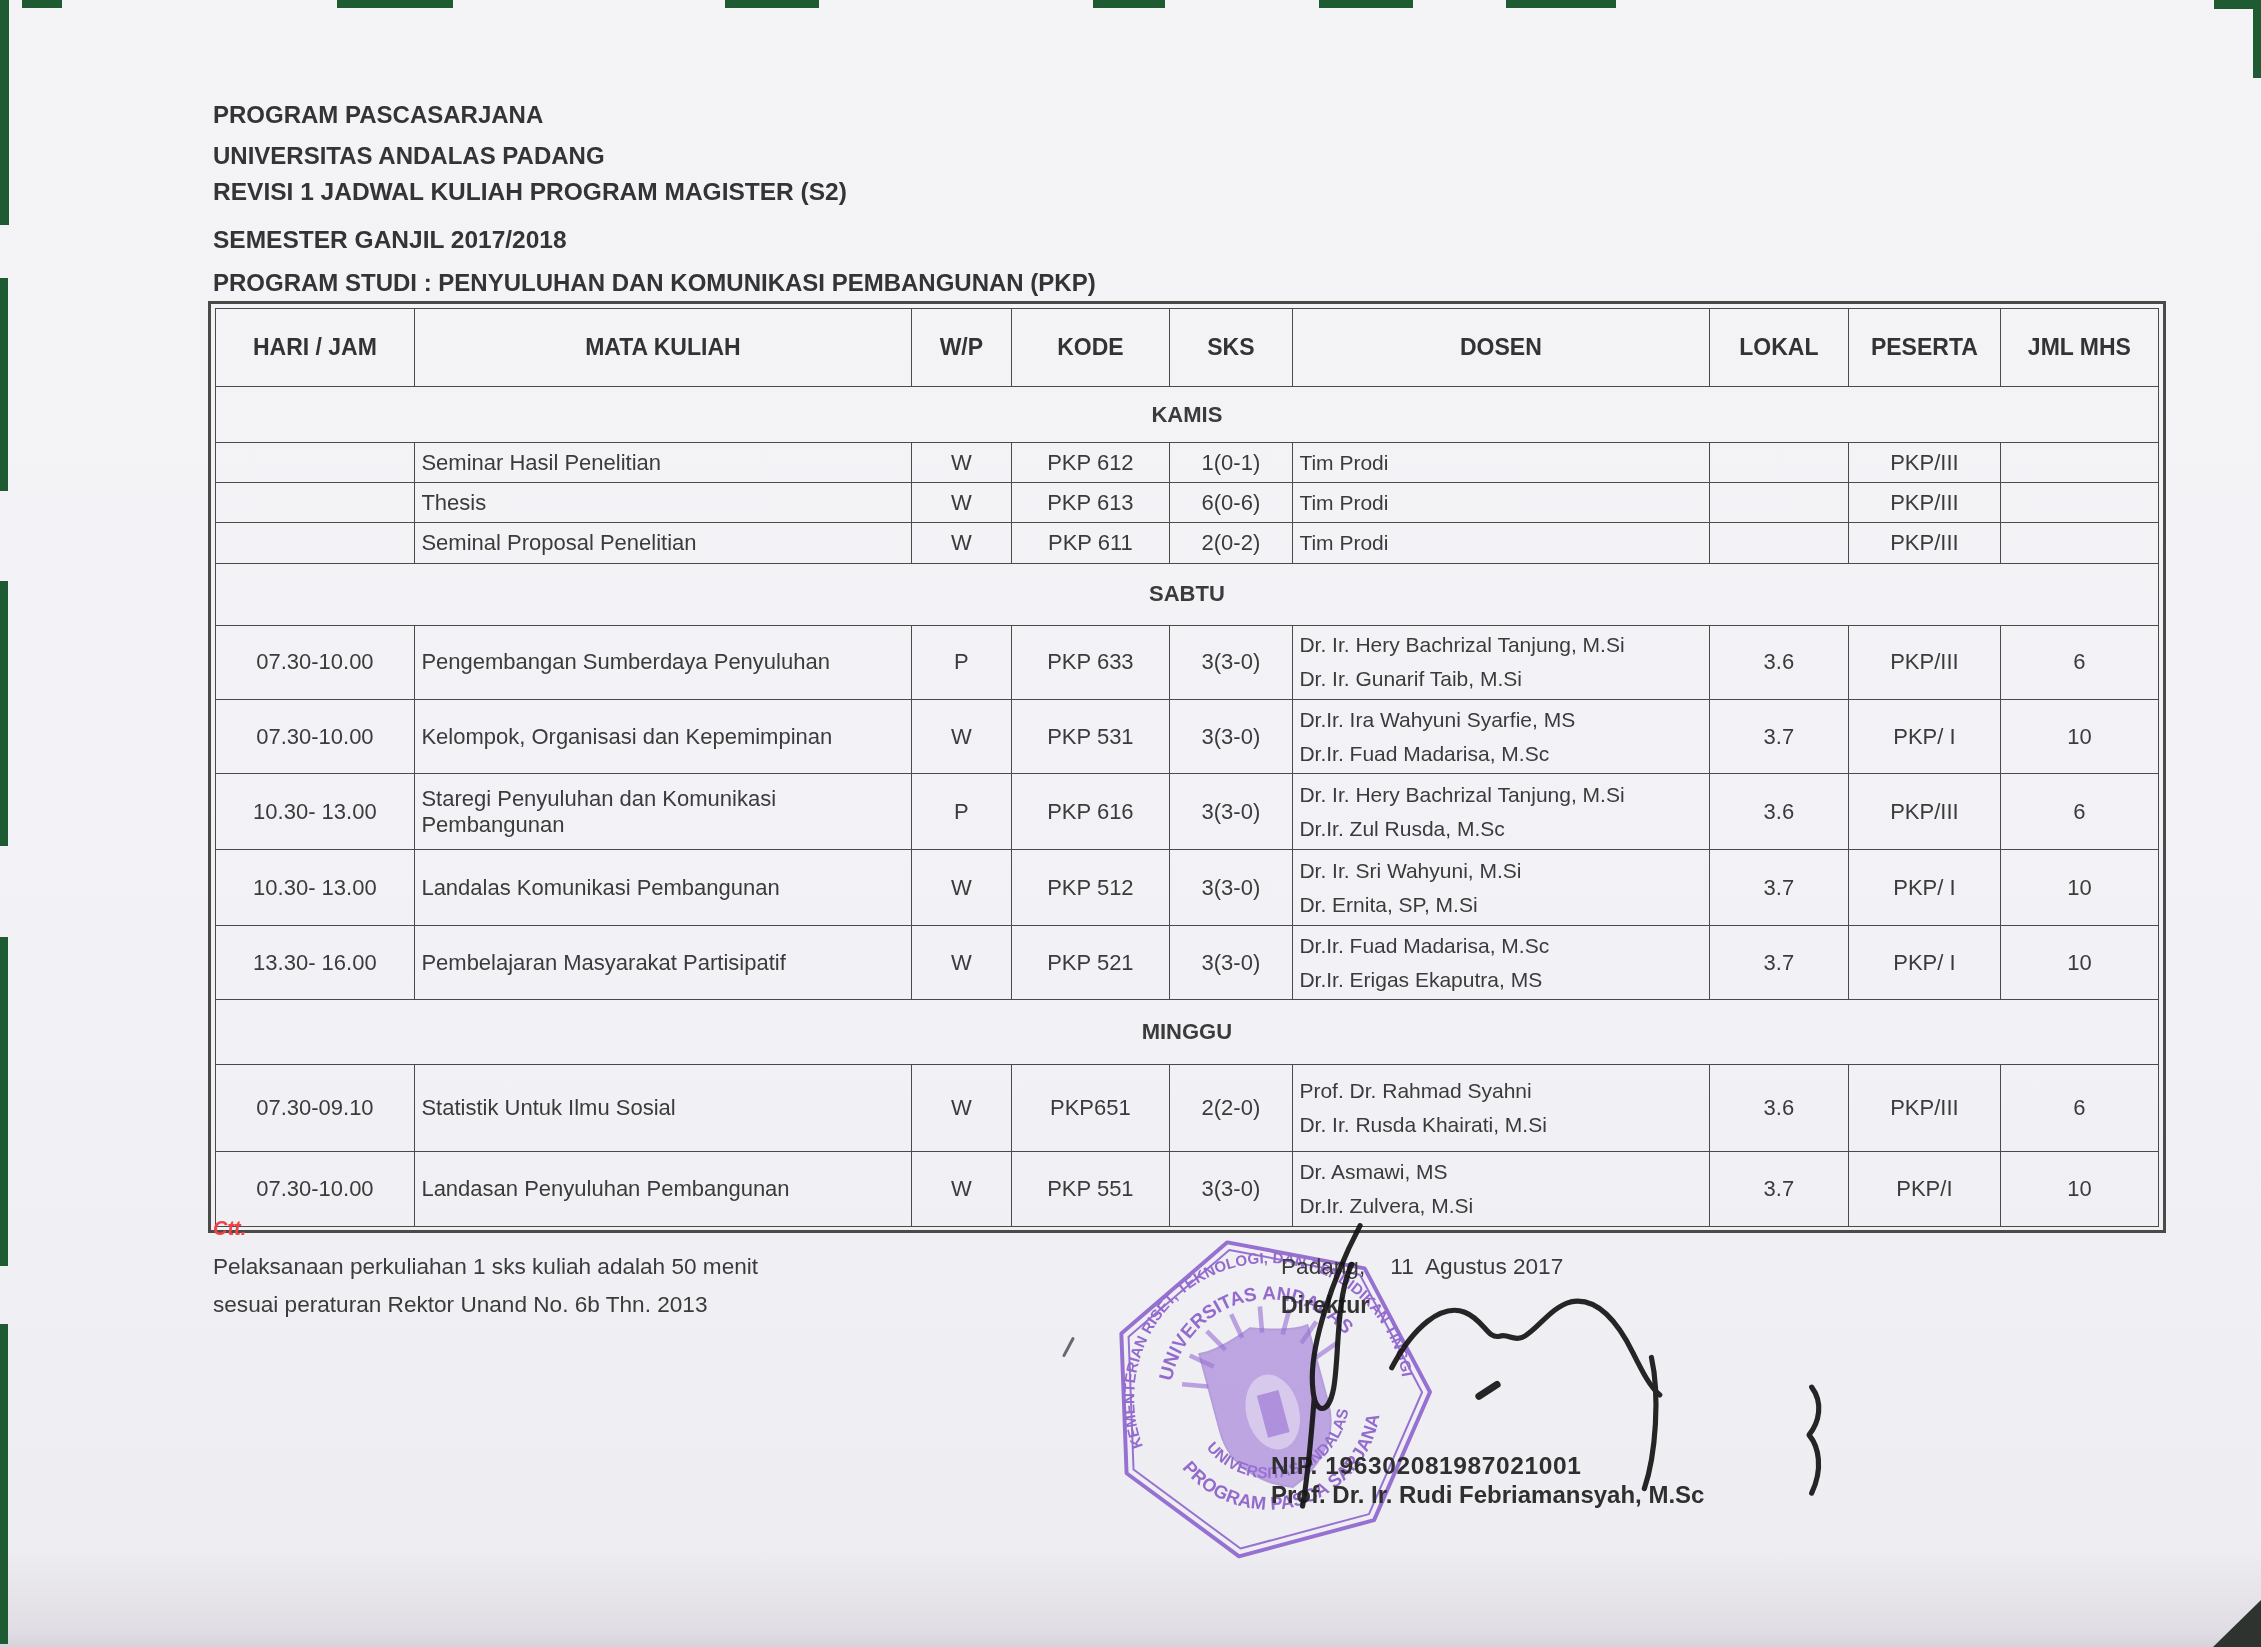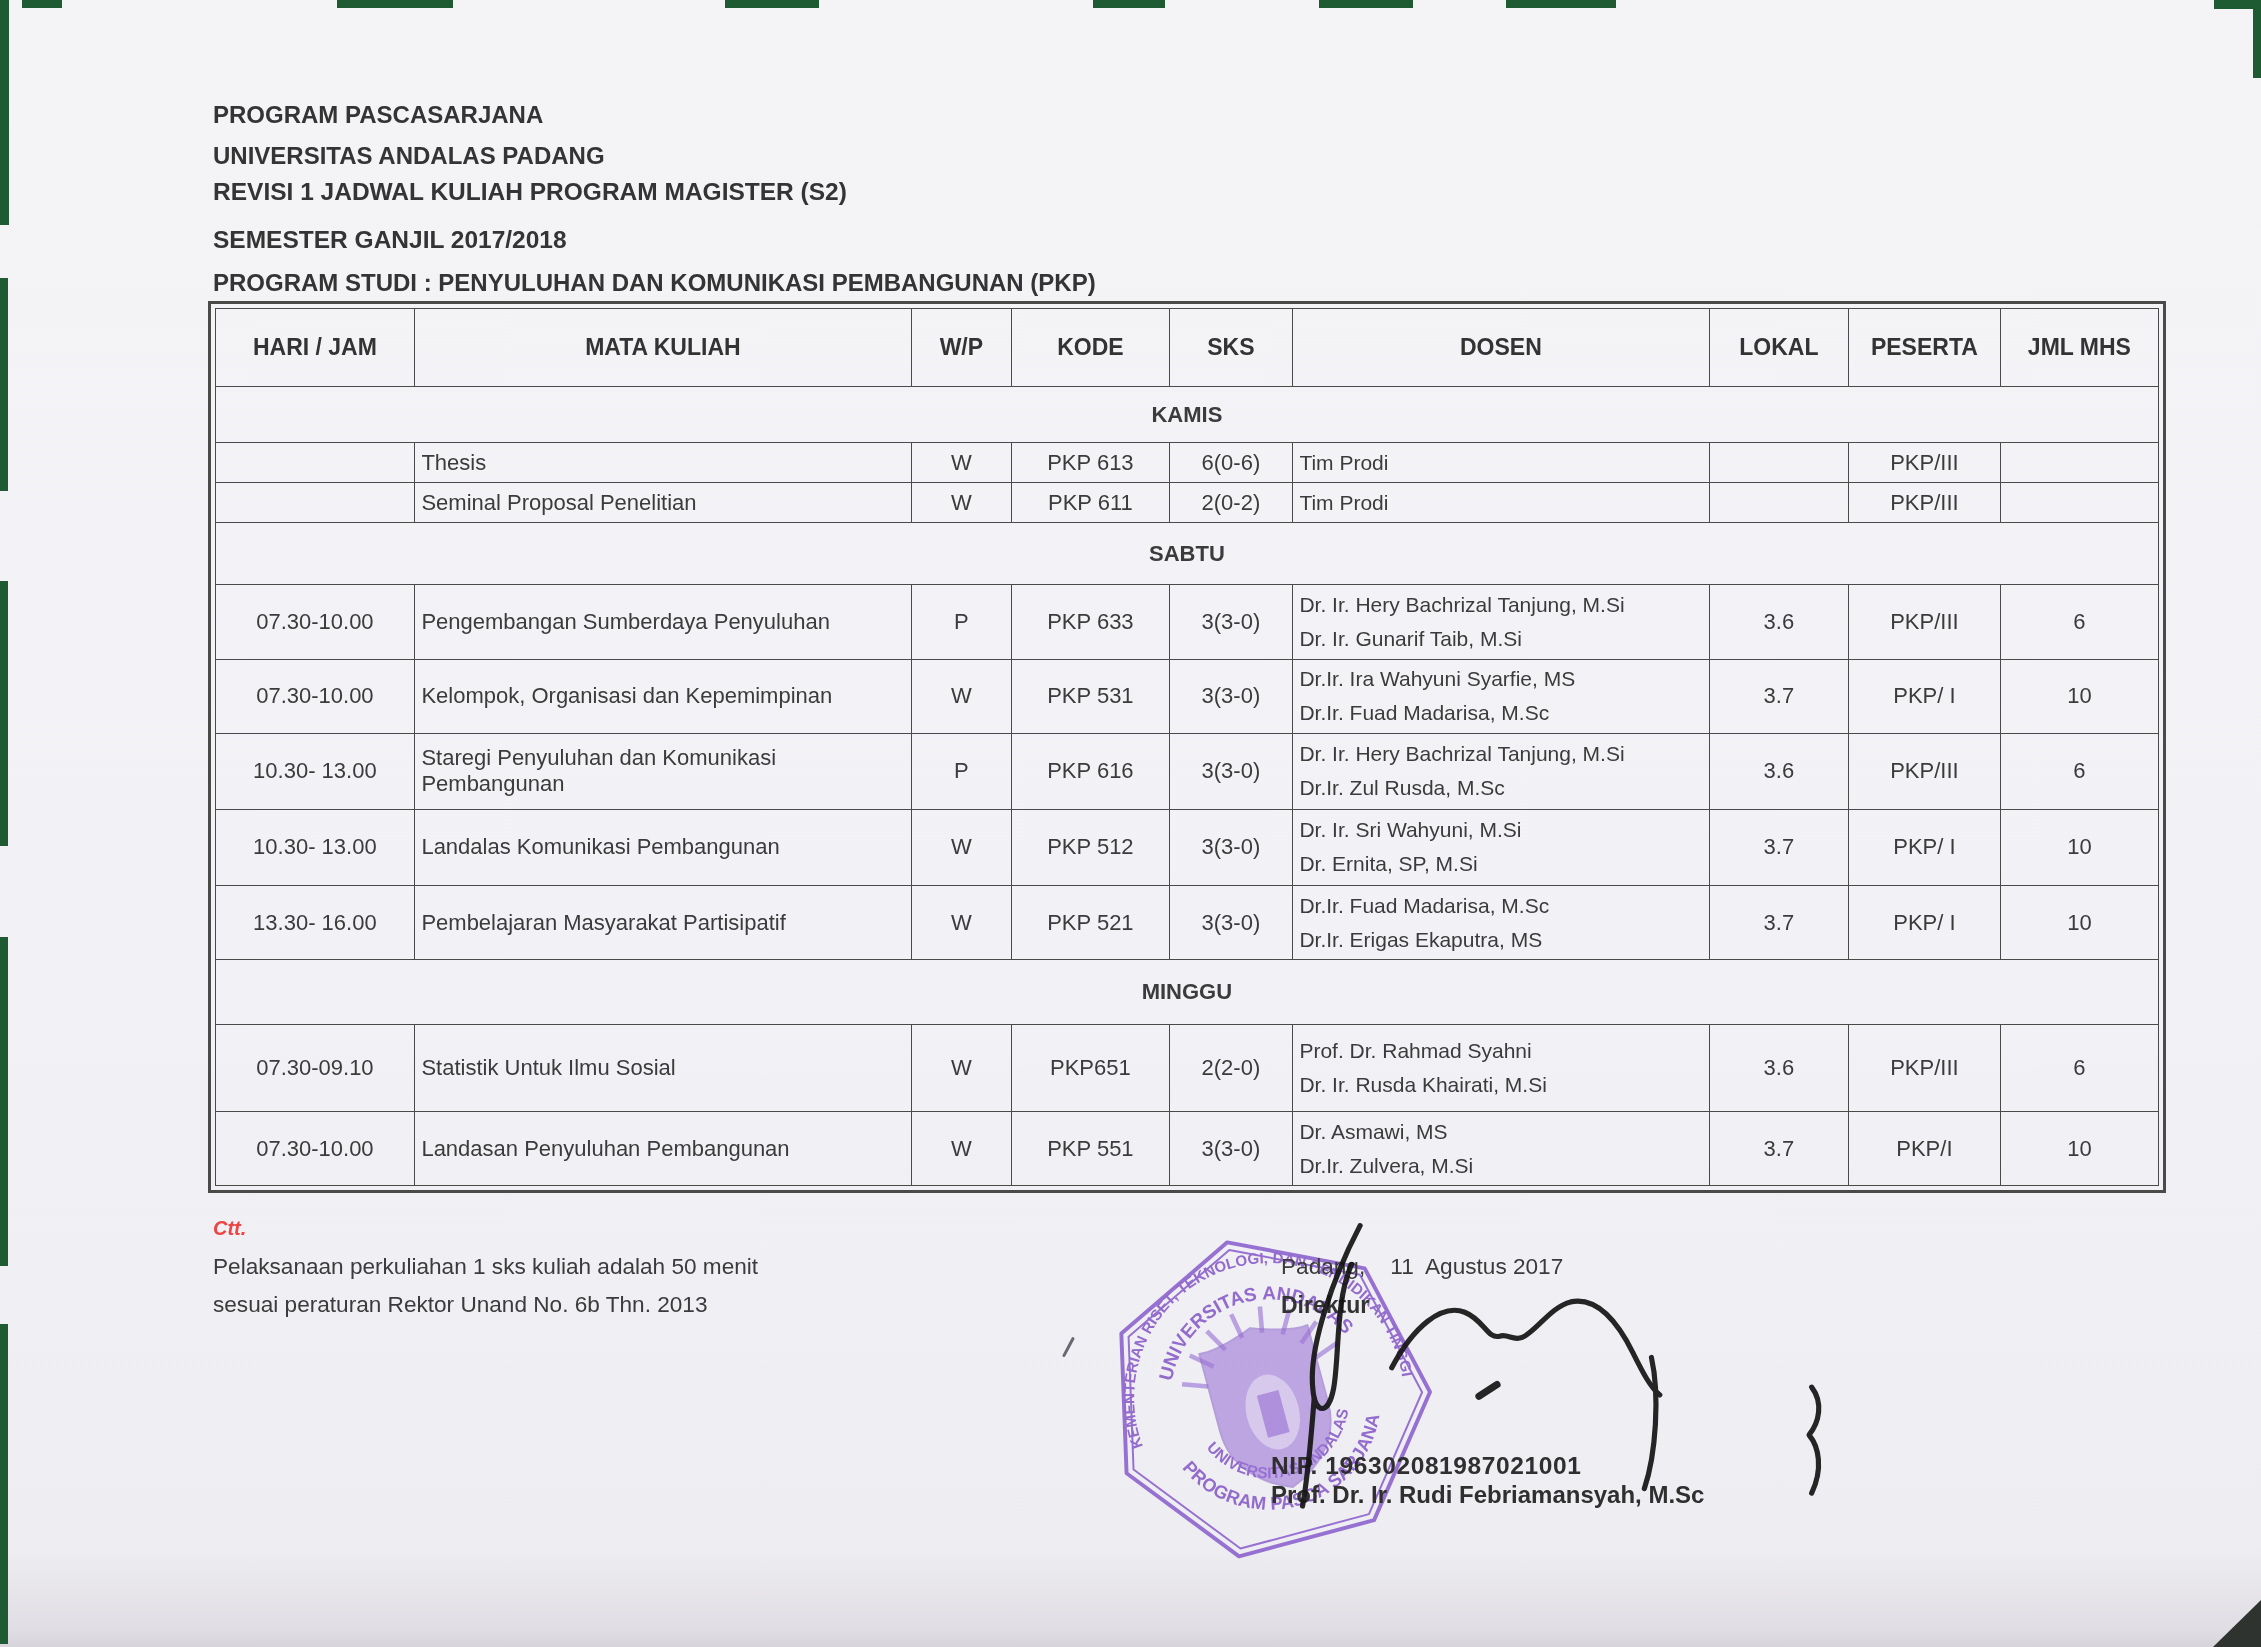--- a/index.html
+++ b/index.html
@@ -109,20 +109,33 @@
           <th>SKS</th>
           <th>DOSEN</th>
           <th>LOKAL</th>
           <th>PESERTA</th>
           <th>JML MHS</th>
         </tr>
       </thead>
     <tbody id="table-body">
         <tr style="height: 56px;">
           <td colspan="9" class="band">KAMIS</td>
+        </tr>
+        <tr style="height: 37px;">
+          <td class="c"></td>
+          <td class="l">Seminar Hasil Penelitian</td>
+          <td class="c">W</td>
+          <td class="c">PKP 612</td>
+          <td class="c">1(0-1)</td>
+          <td class="l">
+            <div class="dosen-line">Tim Prodi</div>
+          </td>
+          <td class="c"></td>
+          <td class="c">PKP/III</td>
+          <td class="c"></td>
         </tr>
         <tr style="height: 37px;">
           <td class="c"></td>
           <td class="l">Thesis</td>
           <td class="c">W</td>
           <td class="c">PKP 613</td>
           <td class="c">6(0-6)</td>
           <td class="l">
             <div class="dosen-line">Tim Prodi</div>
           </td>

